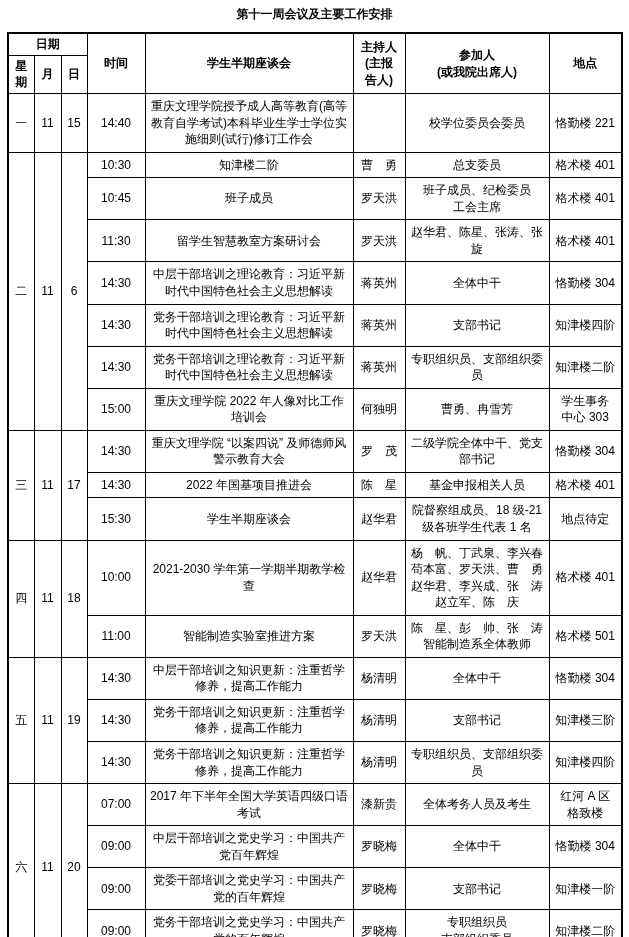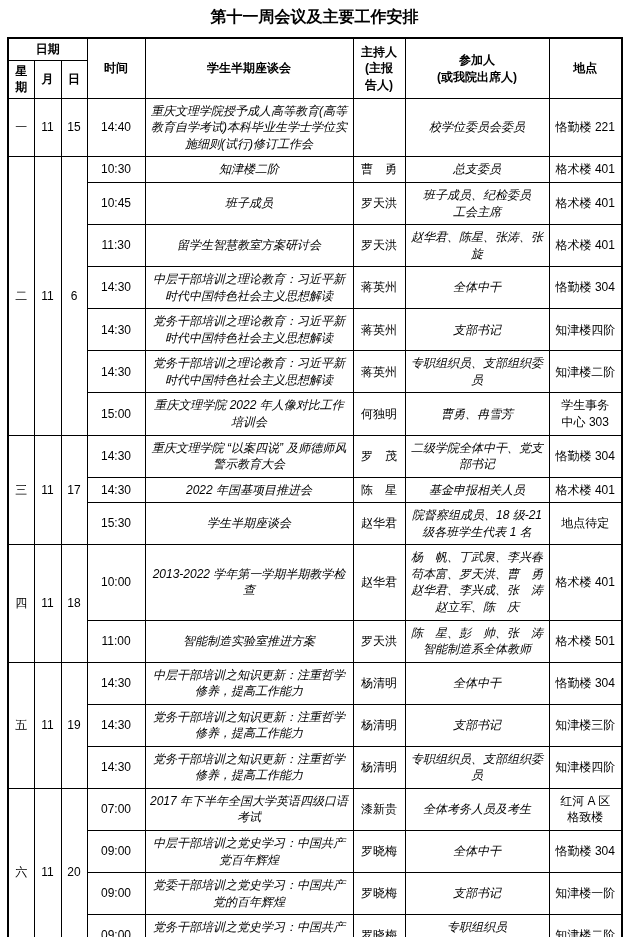--- a/index.html
+++ b/index.html
@@ -12,21 +12,21 @@
   }
   .page {
     width: 629px;
     min-height: 937px;
     background: #ffffff;
     box-sizing: border-box;
   }
   .title {
     text-align: center;
     font-weight: bold;
-    font-size: 16px;
+    font-size: 12px;
     padding-top: 7px;
     line-height: 1.2;
   }
   table.schedule {
     border-collapse: collapse;
     table-layout: fixed;
     width: 614px;
     margin: 11px 0 0 7px;
     border: 2px solid #000;
   }
@@ -46,21 +46,20 @@
   table.schedule th {
     font-weight: bold;
     padding: 2px 2px;
   }
   thead tr.r1 th { height: 22px; }
   thead tr.r2 th { height: 36px; }
   td.c-meeting, td.c-participants {
     text-align: left;
     padding-left: 6px;
     padding-right: 5px;
-    font-style: italic;
   }
   td.c-weekday, td.c-month, td.c-day, td.c-time, td.c-host { font-size: 12px; }
 </style>
 </head>
 <body>
 
 <div class="page">
   <div class="title">第十一周会议及主要工作安排</div>
 
   <table class="schedule">
@@ -179,21 +178,21 @@
           <td class="c-meeting">学生半期座谈会</td>
           <td class="c-host">赵华君</td>
           <td class="c-participants">院督察组成员、18 级-21 级各班学生代表 1 名</td>
           <td class="c-location">地点待定</td>
         </tr>
         <tr>
           <td class="c-weekday" rowspan="2">四</td>
           <td class="c-month" rowspan="2">11</td>
           <td class="c-day" rowspan="2">18</td>
           <td class="c-time">10:00</td>
-          <td class="c-meeting">2013-2022 学年第一学期半期教学检查</td>
+          <td class="c-meeting">2021-2030 学年第一学期半期教学检查</td>
           <td class="c-host">赵华君</td>
           <td class="c-participants">杨　帆、丁武泉、李兴春
 苟本富、罗天洪、曹　勇
 赵华君、李兴成、张　涛
 赵立军、陈　庆</td>
           <td class="c-location">格术楼 401</td>
         </tr>
         <tr>
           <td class="c-time">11:00</td>
           <td class="c-meeting">智能制造实验室推进方案</td>

